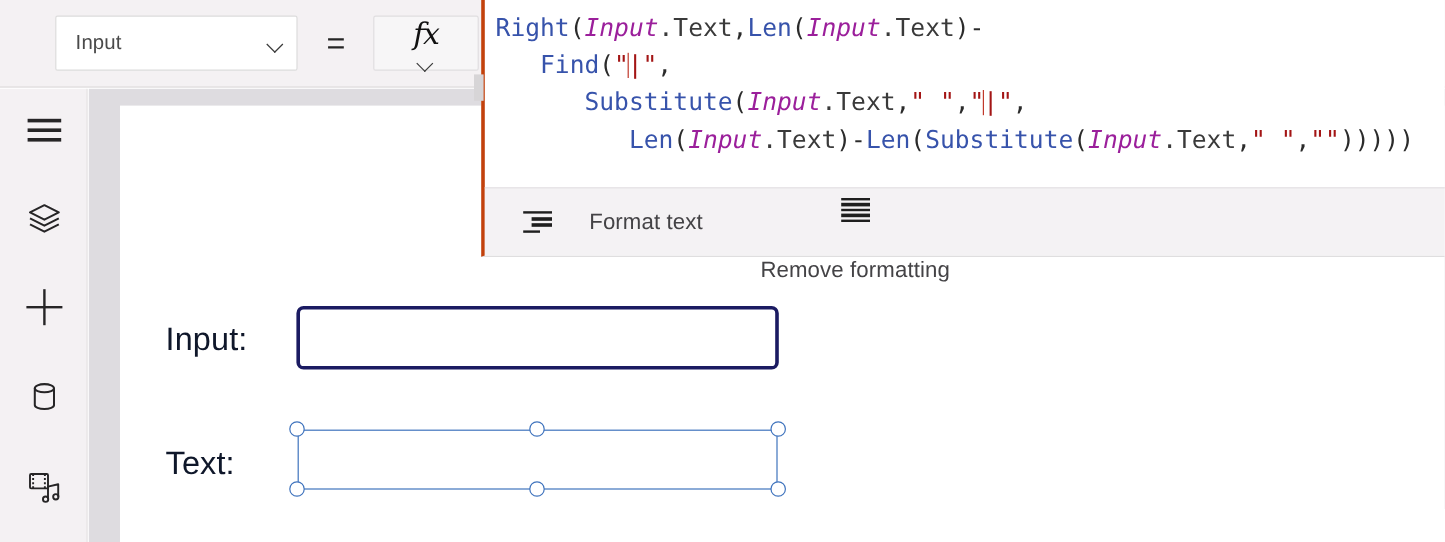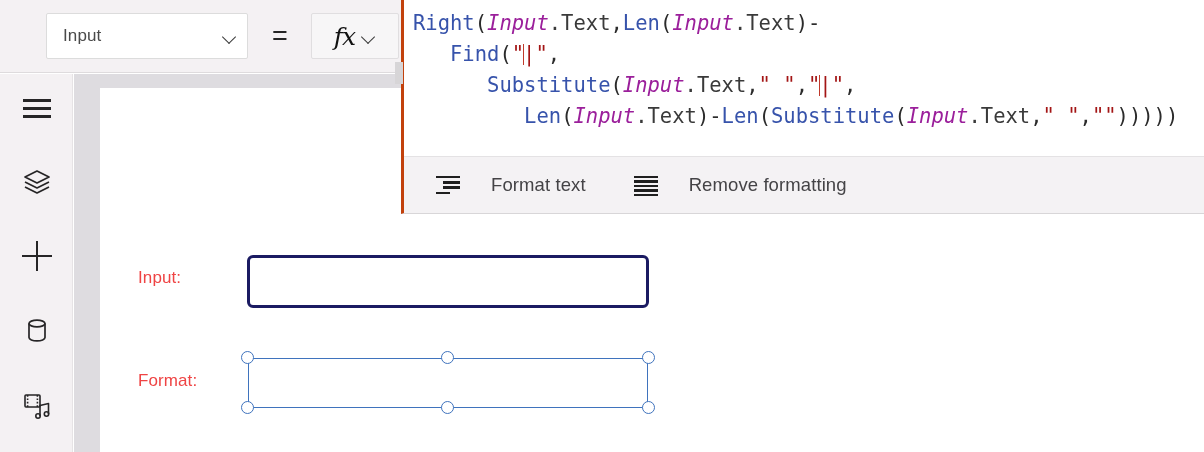--- a/index.html
+++ b/index.html
@@ -61,20 +61,21 @@
   }
   .fx-btn {
     position: absolute; left: 311px; top: 13px;
     width: 88px; height: 46px;
     background: #f7f6f7;
     border: 1px solid #e0dee0;
     border-radius: 2px;
     display: flex; align-items: center; justify-content: center;
     gap: 7px;
     cursor: pointer;
+    flex-direction: column;
   }
   .fx-glyph {
     font-family: "DejaVu Serif", serif;
     font-style: italic;
     font-size: 25px;
     color: #111;
     line-height: 1;
     letter-spacing: -1px;
   }
 
@@ -130,21 +131,21 @@
     display: flex; align-items: center;
     padding-left: 26px;
   }
   .fmt-btn {
     display: flex; align-items: center;
     gap: 31px;
     height: 40px;
     padding: 0 6px;
     cursor: pointer;
   }
-  .fmt-btn + .fmt-btn { margin-left: 36px; }
+  .fmt-btn + .fmt-btn { margin-left: 36px; flex-direction: column; }
   .fmt-btn .lbl {
     font-size: 18.5px;
     color: #444346;
     letter-spacing: .1px;
   }
   .icon-fmt-text, .icon-rm-fmt {
     width: 24px; height: 18px;
     position: relative;
     flex: none;
   }
@@ -201,22 +202,22 @@
     background: #dedce0;
   }
   .canvas {
     position: absolute; left: 100px; top: 88px;
     width: 1104px; height: 364px;
     background: #ffffff;
     overflow: hidden;
   }
   .row-label {
     position: absolute;
-    font-size: 17px;
-    color: #ef4444;
+    font-size: 27px;
+    color: #0f172a;
     letter-spacing: .1px;
   }
   .lbl-input { left: 38px; top: 180px; }
   .lbl-label { left: 38px; top: 283px; }
 
   .text-input-ctrl {
     position: absolute;
     left: 147px; top: 167px;
     width: 402px; height: 53px;
     background: #ffffff;
@@ -319,21 +320,21 @@
     </div>
   </div>
 
   <div class="canvas-bg"></div>
   <div class="canvas">
 
     <div class="row-label lbl-input">Input:</div>
 
     <div class="text-input-ctrl"></div>
 
-    <div class="row-label lbl-label">Format:</div>
+    <div class="row-label lbl-label">Text:</div>
 
     <div class="selection">
       <div class="sel-frame"></div>
       <div class="handle h-tl"></div>
       <div class="handle h-tm"></div>
       <div class="handle h-tr"></div>
       <div class="handle h-bl"></div>
       <div class="handle h-bm"></div>
       <div class="handle h-br"></div>
     </div>

